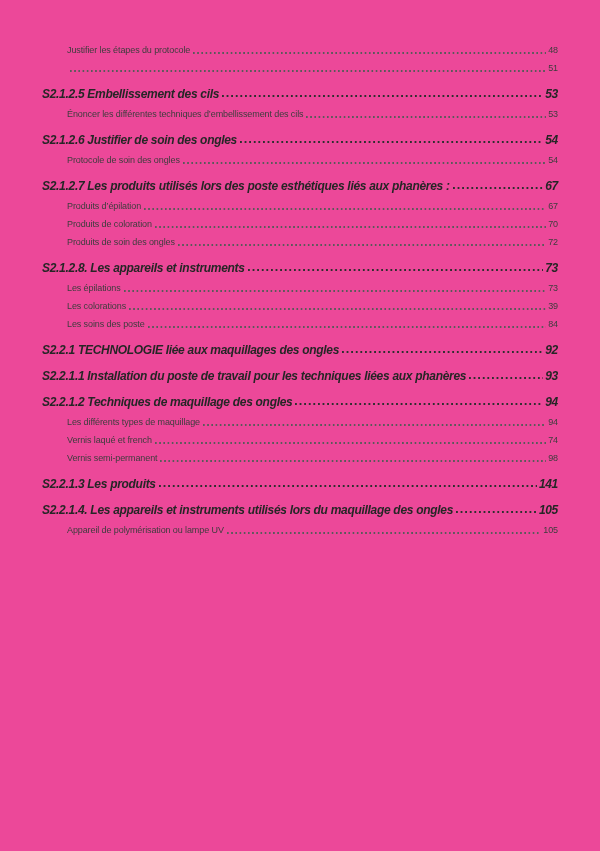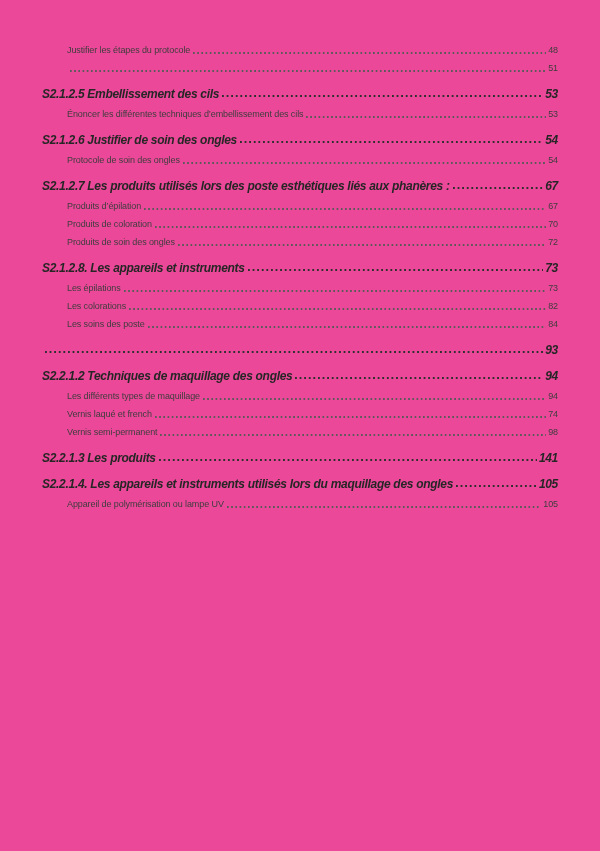--- a/index.html
+++ b/index.html
@@ -128,28 +128,34 @@
     <span class="toc-page">73</span>
   </div>
       <div class="toc-row sub">
     <span class="toc-label">Les épilations</span>
     <span class="toc-leader"></span>
     <span class="toc-page">73</span>
   </div>
       <div class="toc-row sub">
     <span class="toc-label">Les colorations</span>
     <span class="toc-leader"></span>
-    <span class="toc-page">82</span>
+    <span class="toc-page">39</span>
   </div>
       <div class="toc-row sub">
     <span class="toc-label">Les soins des poste</span>
     <span class="toc-leader"></span>
     <span class="toc-page">84</span>
   </div>
       <div class="toc-row heading">
+    <span class="toc-label">S2.2.1 TECHNOLOGIE liée aux maquillages des ongles</span>
+    <span class="toc-leader"></span>
+    <span class="toc-page">92</span>
+  </div>
+      <div class="toc-row heading">
+    <span class="toc-label">S2.2.1.1 Installation du poste de travail pour les techniques liées aux phanères</span>
     <span class="toc-leader"></span>
     <span class="toc-page">93</span>
   </div>
       <div class="toc-row heading">
     <span class="toc-label">S2.2.1.2 Techniques de maquillage des ongles</span>
     <span class="toc-leader"></span>
     <span class="toc-page">94</span>
   </div>
       <div class="toc-row sub">
     <span class="toc-label">Les différents types de maquillage</span>

